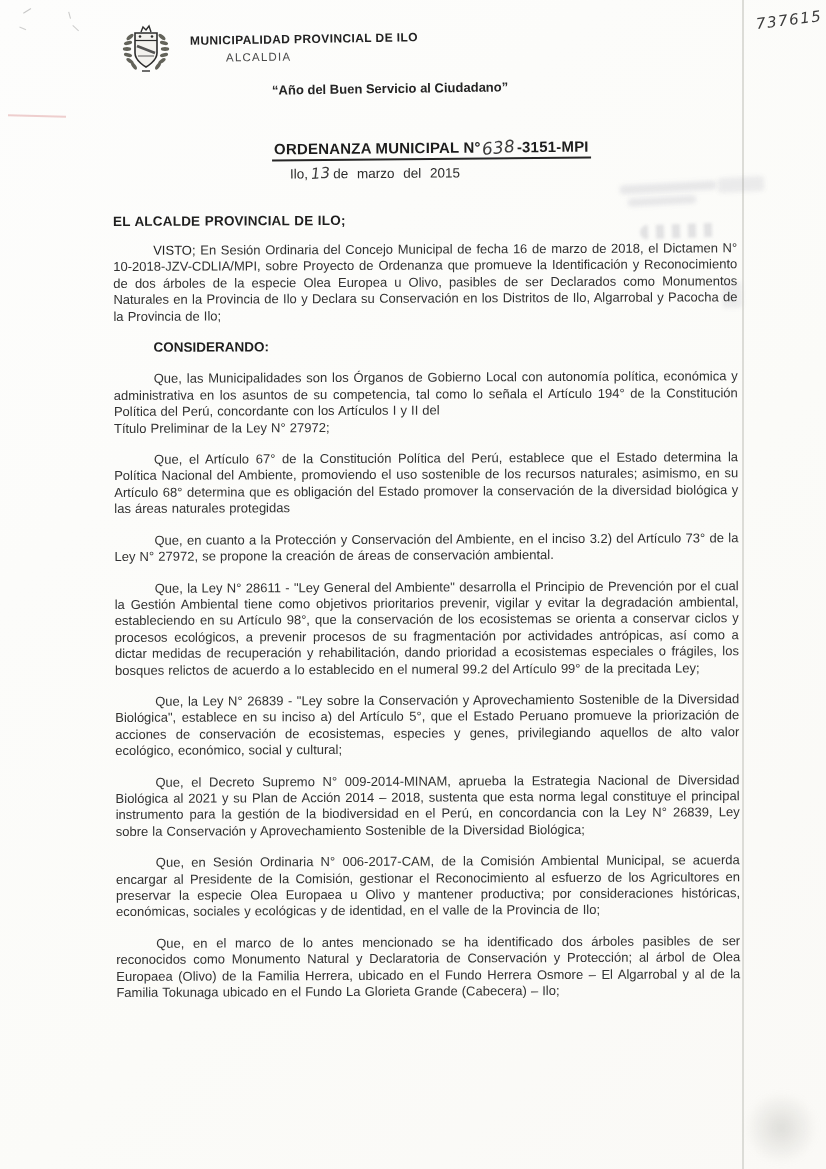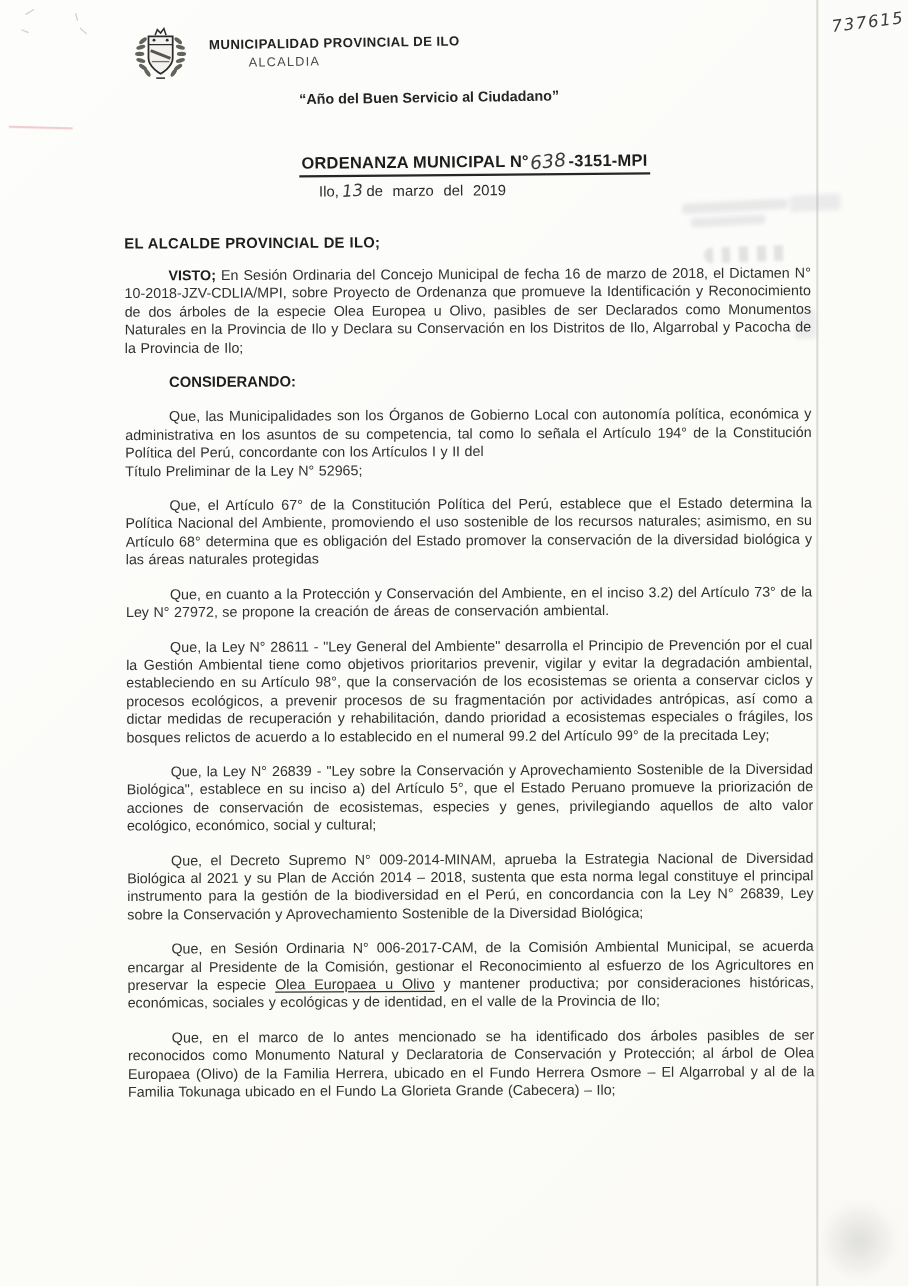--- a/index.html
+++ b/index.html
@@ -36,22 +36,22 @@
   .motto{position:absolute;left:272px;top:81px;font-size:13px;font-weight:bold;color:#242424;transform:rotate(-.8deg);}
   
   .title{position:absolute;left:272px;top:139px;transform:rotate(-.5deg);}
   .title-line{display:inline-block;font-weight:bold;font-size:15px;letter-spacing:.2px;color:#1d1d1d;border-bottom:2px solid #262626;padding:0 2px 1px;}
   .dateline{position:absolute;left:290px;top:166px;font-size:13.5px;word-spacing:5px;color:#2b2b2b;transform:rotate(-.4deg);}
   
   .textblock{position:absolute;left:113px;top:214px;width:624px;transform:rotate(-.25deg);transform-origin:left top;word-spacing:.5px;}
   .salutation{font-weight:bold;font-size:13.5px;letter-spacing:.2px;color:#1e1e1e;margin:0 0 14px;}
   .textblock p{margin:0 0 15px;font-size:13px;line-height:16.4px;text-align:justify;text-indent:40px;color:#313131;}
   .textblock p.heading{font-weight:bold;font-size:13.5px;color:#1e1e1e;}
-  .b{font-weight:bold;color:#1e1e1e;}
-  .u{text-decoration:underline;text-underline-offset:2px;}
+  .b{font-weight:normal;color:#1e1e1e;}
+  .u{text-underline-offset:2px;}
 </style>
 </head>
 <body>
 
 <div class="page">
 
   <div class="vline"></div>
   <div class="pink-line"></div>
   <div class="pencil pm1"></div>
   <div class="pencil pm2"></div>
@@ -95,31 +95,31 @@
   <div class="org">MUNICIPALIDAD PROVINCIAL DE ILO</div>
   <div class="office">ALCALDIA</div>
   <div class="motto">“Año del Buen Servicio al Ciudadano”</div>
 
   <div class="title">
     <span class="title-line">
       <span>ORDENANZA MUNICIPAL N°</span><span class="hw hw-num">638</span><span>-3151-MPI</span>
     </span>
   </div>
   <div class="dateline">
-    <span>Ilo,</span><span class="hw hw-day">13</span><span>de marzo del 2019</span>
+    <span>Ilo,</span><span class="hw hw-day">13</span><span>de marzo del 2015</span>
   </div>
 
   <div class="textblock">
     <div class="salutation">EL ALCALDE PROVINCIAL DE ILO;</div>
 
     <p><span class="b">VISTO;</span> <span>En Sesión Ordinaria del Concejo Municipal de fecha 16 de marzo de 2018, el Dictamen N° 10-2018-JZV-CDLIA/MPI, sobre Proyecto de Ordenanza que promueve la Identificación y Reconocimiento de dos árboles de la especie Olea Europea u Olivo, pasibles de ser Declarados como Monumentos Naturales en la Provincia de Ilo y Declara su Conservación en los Distritos de Ilo, Algarrobal y Pacocha de la Provincia de Ilo;</span></p>
 
     <p class="heading">CONSIDERANDO:</p>
 
-    <p><span>Que, las Municipalidades son los Órganos de Gobierno Local con autonomía política, económica y administrativa en los asuntos de su competencia, tal como lo señala el Artículo 194° de la Constitución Política del Perú, concordante con los Artículos I y II del</span><br><span>Título Preliminar de la Ley N° 52965;</span></p>
+    <p><span>Que, las Municipalidades son los Órganos de Gobierno Local con autonomía política, económica y administrativa en los asuntos de su competencia, tal como lo señala el Artículo 194° de la Constitución Política del Perú, concordante con los Artículos I y II del</span><br><span>Título Preliminar de la Ley N° 27972;</span></p>
 
     <p>Que, el Artículo 67° de la Constitución Política del Perú, establece que el Estado determina la Política Nacional del Ambiente, promoviendo el uso sostenible de los recursos naturales; asimismo, en su Artículo 68° determina que es obligación del Estado promover la conservación de la diversidad biológica y las áreas naturales protegidas</p>
 
     <p>Que, en cuanto a la Protección y Conservación del Ambiente, en el inciso 3.2) del Artículo 73° de la Ley N° 27972, se propone la creación de áreas de conservación ambiental.</p>
 
     <p>Que, la Ley N° 28611 - "Ley General del Ambiente" desarrolla el Principio de Prevención por el cual la Gestión Ambiental tiene como objetivos prioritarios prevenir, vigilar y evitar la degradación ambiental, estableciendo en su Artículo 98°, que la conservación de los ecosistemas se orienta a conservar ciclos y procesos ecológicos, a prevenir procesos de su fragmentación por actividades antrópicas, así como a dictar medidas de recuperación y rehabilitación, dando prioridad a ecosistemas especiales o frágiles, los bosques relictos de acuerdo a lo establecido en el numeral 99.2 del Artículo 99° de la precitada Ley;</p>
 
     <p>Que, la Ley N° 26839 - "Ley sobre la Conservación y Aprovechamiento Sostenible de la Diversidad Biológica", establece en su inciso a) del Artículo 5°, que el Estado Peruano promueve la priorización de acciones de conservación de ecosistemas, especies y genes, privilegiando aquellos de alto valor ecológico, económico, social y cultural;</p>
 
     <p>Que, el Decreto Supremo N° 009-2014-MINAM, aprueba la Estrategia Nacional de Diversidad Biológica al 2021 y su Plan de Acción 2014 – 2018, sustenta que esta norma legal constituye el principal instrumento para la gestión de la biodiversidad en el Perú, en concordancia con la Ley N° 26839, Ley sobre la Conservación y Aprovechamiento Sostenible de la Diversidad Biológica;</p>

